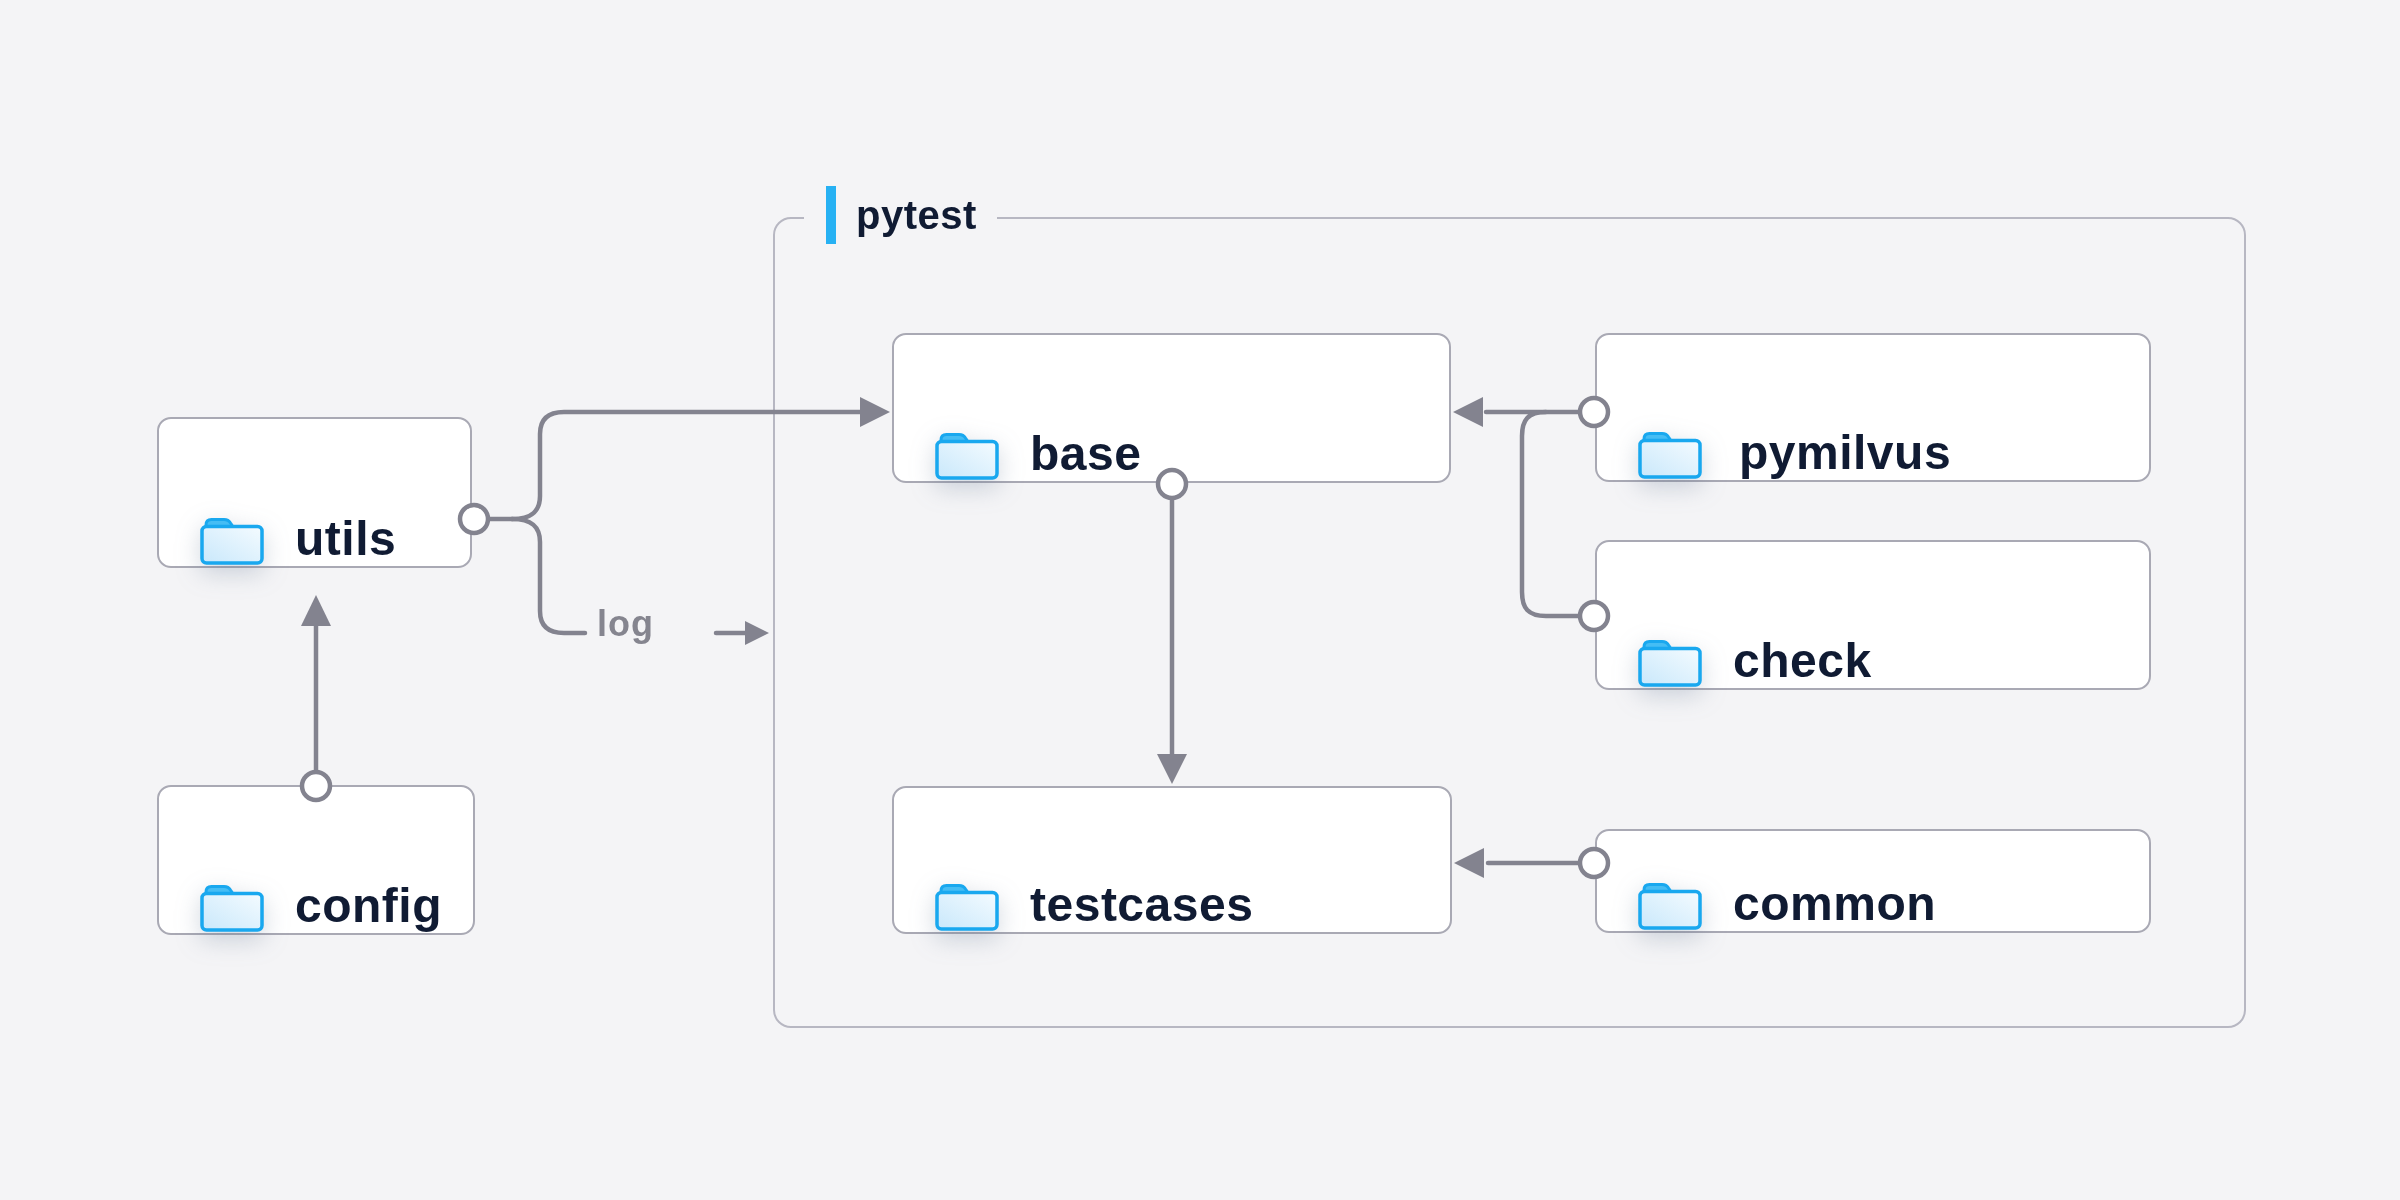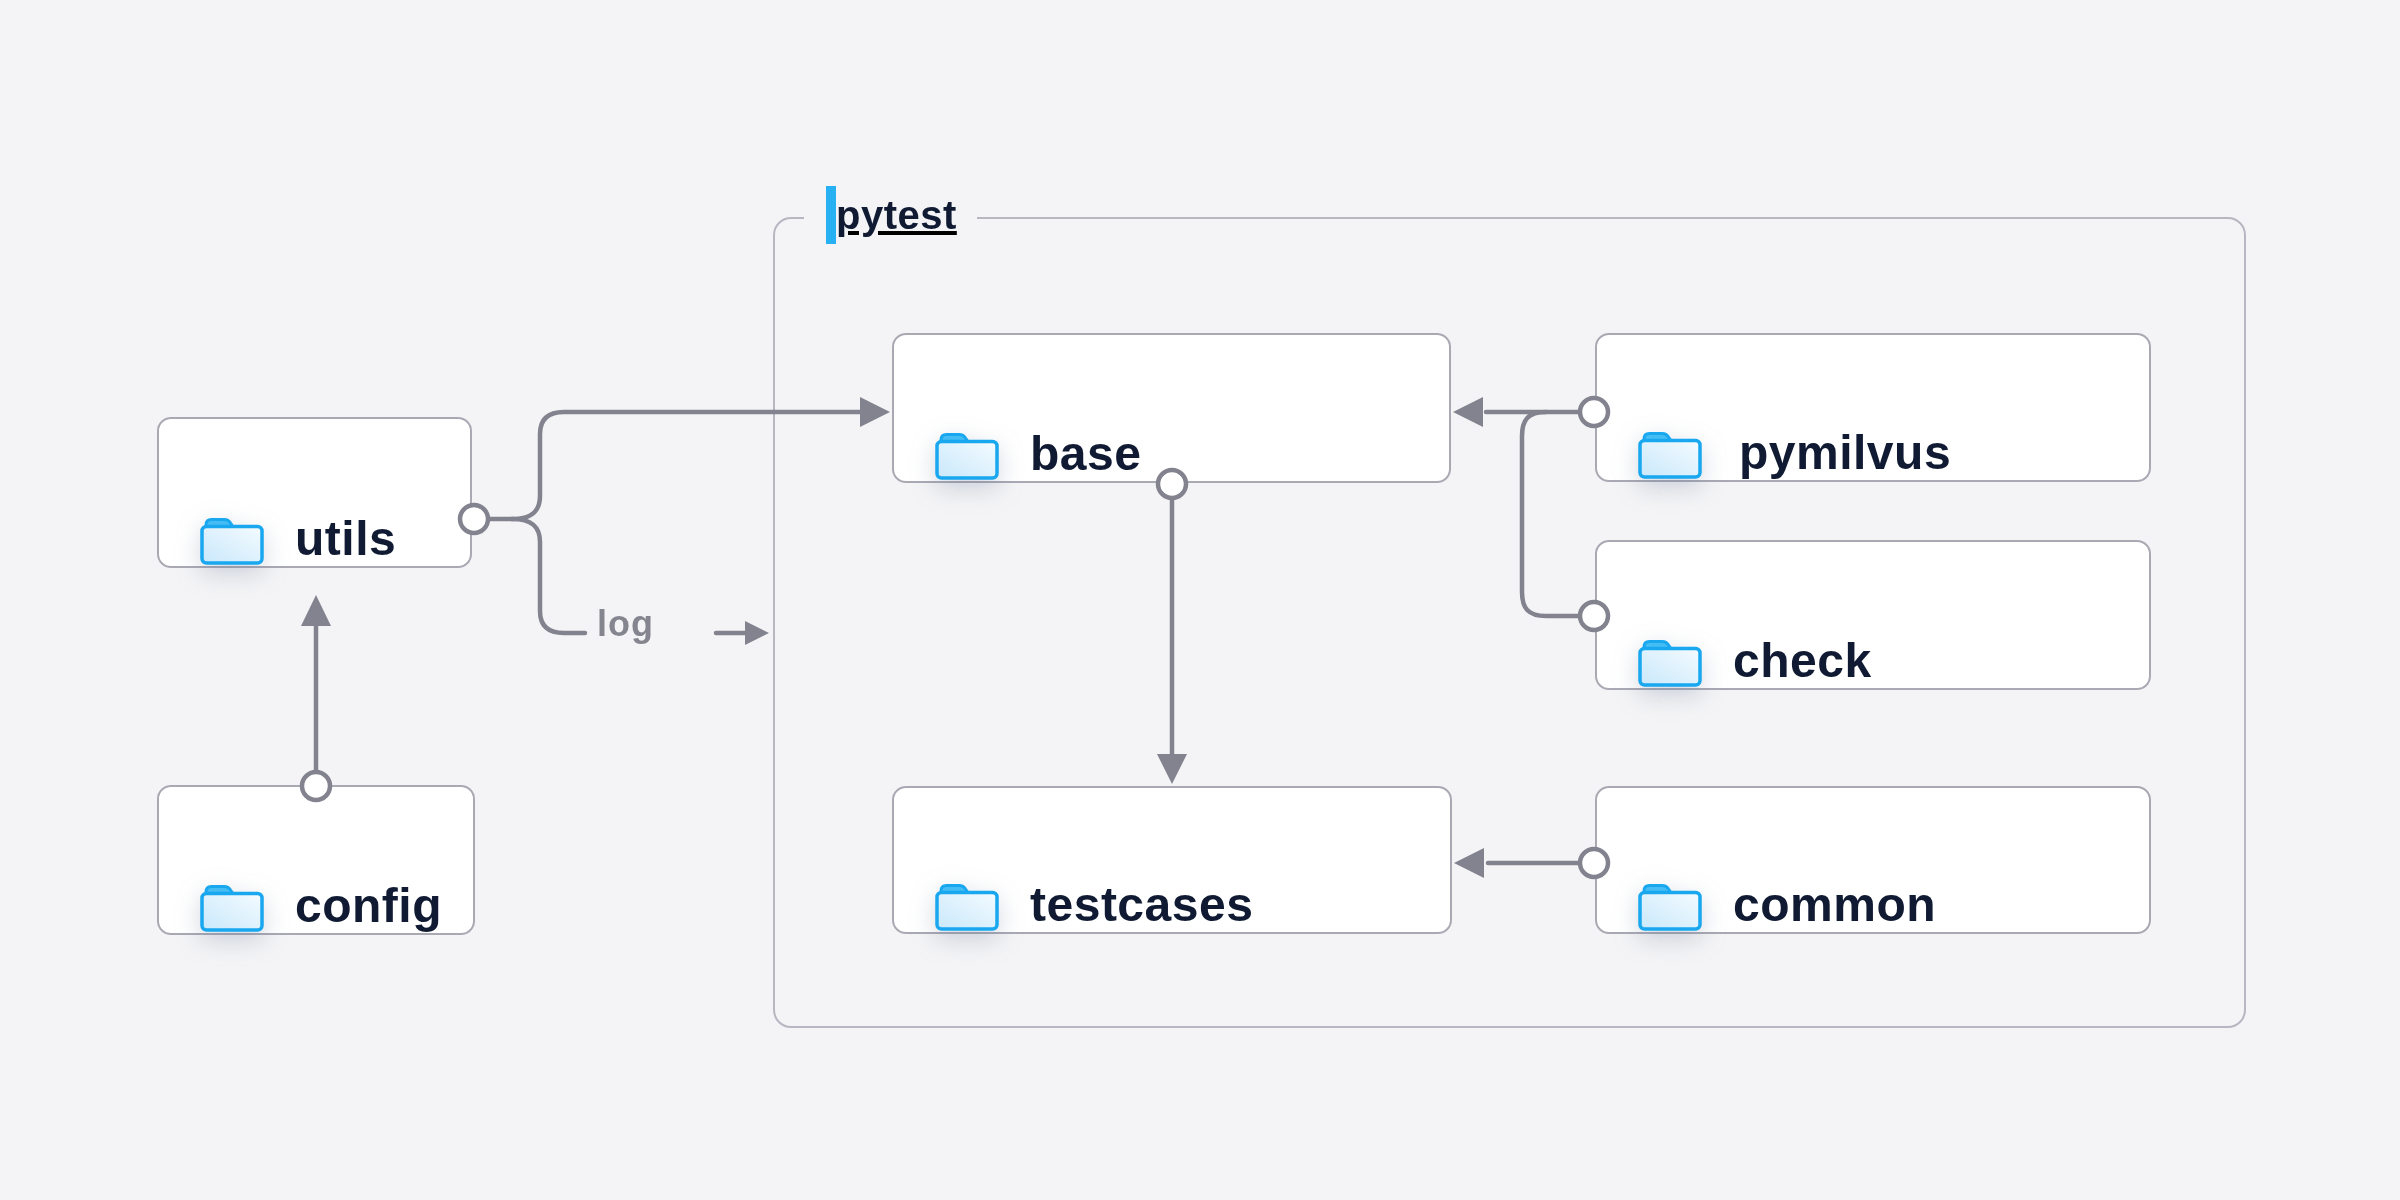--- a/index.html
+++ b/index.html
@@ -18,25 +18,24 @@
     left:773px;top:217px;width:1473px;height:811px;
     border:2.5px solid #b7b7c2;
     border-radius:18px;
     background:transparent;
     box-sizing:border-box;
   }
   .group-label{
     position:absolute;
     left:804px;top:183px;
     height:64px;
-    display:flex;align-items:center;
+    display:flex;align-items:center;gap:20px;
     background:#f4f4f6;
     padding:0 20px 0 22px;
     z-index:6;
-    text-decoration:underline;
   }
   .group-label .accent-bar{
     width:10px;height:58px;
     background:#27b1f3;
     display:inline-block;
   }
   .group-label .group-title{
     font-size:40px;font-weight:700;color:#101b33;
     letter-spacing:0.5px;
   }
@@ -149,21 +148,21 @@
   <div class="node" style="left:1595px;top:540px;width:556px;height:150px;">
     <span class="folder-icon">
   <svg width="66" height="52" viewBox="0 0 66 52">
     <path d="M7 16 V11 Q7 5.5 12.5 5.5 H25 Q29.5 5.5 31.5 9 L35.5 15 H7 Z" fill="#45bdf4" stroke="#19a8ef" stroke-width="3" stroke-linejoin="round"></path>
     <rect x="3" y="12.5" width="60" height="36.5" rx="4.5" fill="url(#folderGrad)" stroke="#19a8ef" stroke-width="3.5"></rect>
   </svg>
 </span>
     <span class="node-label">check</span>
   </div>
 
-  <div class="node" style="left:1595px;top:786px;width:556px;height:148px;">
+  <div class="node" style="left:1595px;top:829px;width:556px;height:104px;">
     <span class="folder-icon">
   <svg width="66" height="52" viewBox="0 0 66 52">
     <path d="M7 16 V11 Q7 5.5 12.5 5.5 H25 Q29.5 5.5 31.5 9 L35.5 15 H7 Z" fill="#45bdf4" stroke="#19a8ef" stroke-width="3" stroke-linejoin="round"></path>
     <rect x="3" y="12.5" width="60" height="36.5" rx="4.5" fill="url(#folderGrad)" stroke="#19a8ef" stroke-width="3.5"></rect>
   </svg>
 </span>
     <span class="node-label">common</span>
   </div>
 
   <div class="edge-label">log</div>

